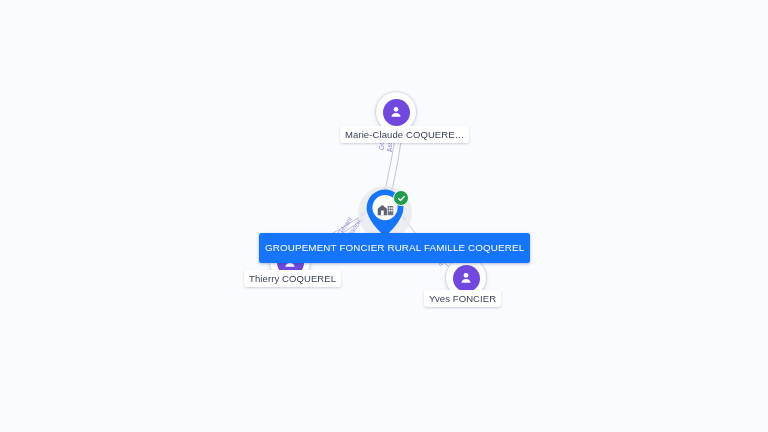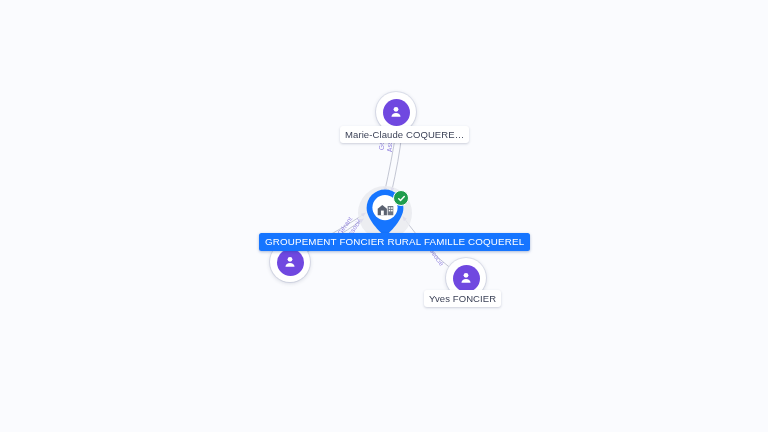--- a/index.html
+++ b/index.html
@@ -100,21 +100,21 @@
     border-radius: 3px;
     white-space: nowrap;
     box-shadow: 0 1px 2.5px rgba(40,50,90,0.22);
     z-index: 9;
     letter-spacing: .1px;
   }
   .node-label.primary {
     background: #1675ff;
     color: #ffffff;
     font-size: 9.8px;
-    padding: 3px 6px;
+    padding: 9px 6px;
     border-radius: 2.5px;
     box-shadow: 0 1px 3px rgba(20,60,140,0.35);
     z-index: 12;
     letter-spacing: .15px;
   }
 
   
   .edge-label {
     position: absolute;
     color: #8d7ede;
@@ -166,20 +166,21 @@
   <div class="node-label" style="left:340px; top:126px;">Marie-Claude COQUERE…</div>
 
   <div class="person-node" style="left:270px; top:242px;">
     <div class="person-avatar">
       <svg width="16" height="16" viewBox="0 0 24 24" aria-hidden="true">
         <circle cx="12" cy="8" r="3.6" fill="#ffffff"></circle>
         <path d="M5.2 19.2c0-3.6 3.1-5.8 6.8-5.8s6.8 2.2 6.8 5.8z" fill="#ffffff"></path>
       </svg>
     </div>
   </div>
+  <div class="node-label" style="left:244px; top:270px;">Thierry COQUEREL</div>
 
   <div class="person-node" style="left:446px; top:258px;">
     <div class="person-avatar">
       <svg width="16" height="16" viewBox="0 0 24 24" aria-hidden="true">
         <circle cx="12" cy="8" r="3.6" fill="#ffffff"></circle>
         <path d="M5.2 19.2c0-3.6 3.1-5.8 6.8-5.8s6.8 2.2 6.8 5.8z" fill="#ffffff"></path>
       </svg>
     </div>
   </div>
   <div class="node-label" style="left:424px; top:290px;">Yves FONCIER</div>

